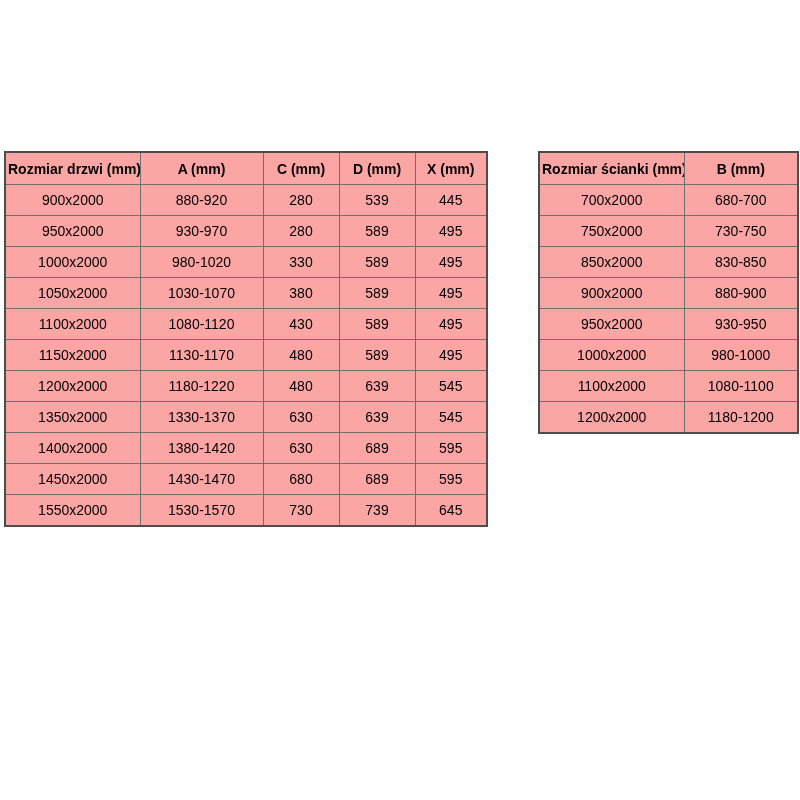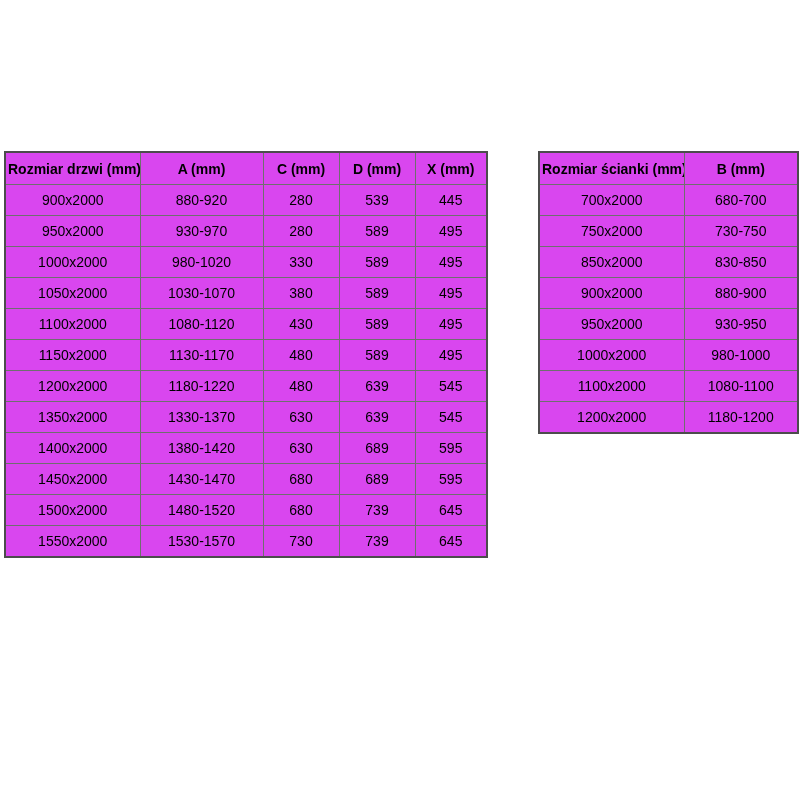--- a/index.html
+++ b/index.html
@@ -13,21 +13,21 @@
     width: 800px;
     height: 800px;
     background: #ffffff;
     overflow: hidden;
   }
   table.spec-table {
     position: absolute;
     border-collapse: collapse;
     table-layout: fixed;
     border: 2px solid #4c4c4c;
-    background: #d946ef;
+    background: #fca5a5;
   }
   table.spec-table th,
   table.spec-table td {
     border: 1px solid #6f6f6f;
     text-align: center;
     vertical-align: middle;
     color: #000000;
     font-size: 14px;
     padding: 0 2px;
     overflow: hidden;
@@ -138,27 +138,20 @@
           <td>595</td>
         </tr>
         <tr>
           <td>1450x2000</td>
           <td>1430-1470</td>
           <td>680</td>
           <td>689</td>
           <td>595</td>
         </tr>
         <tr>
-          <td>1500x2000</td>
-          <td>1480-1520</td>
-          <td>680</td>
-          <td>739</td>
-          <td>645</td>
-        </tr>
-        <tr>
           <td>1550x2000</td>
           <td>1530-1570</td>
           <td>730</td>
           <td>739</td>
           <td>645</td>
         </tr>
       </tbody>
   </table>
 
   <table class="spec-table wall-table">

